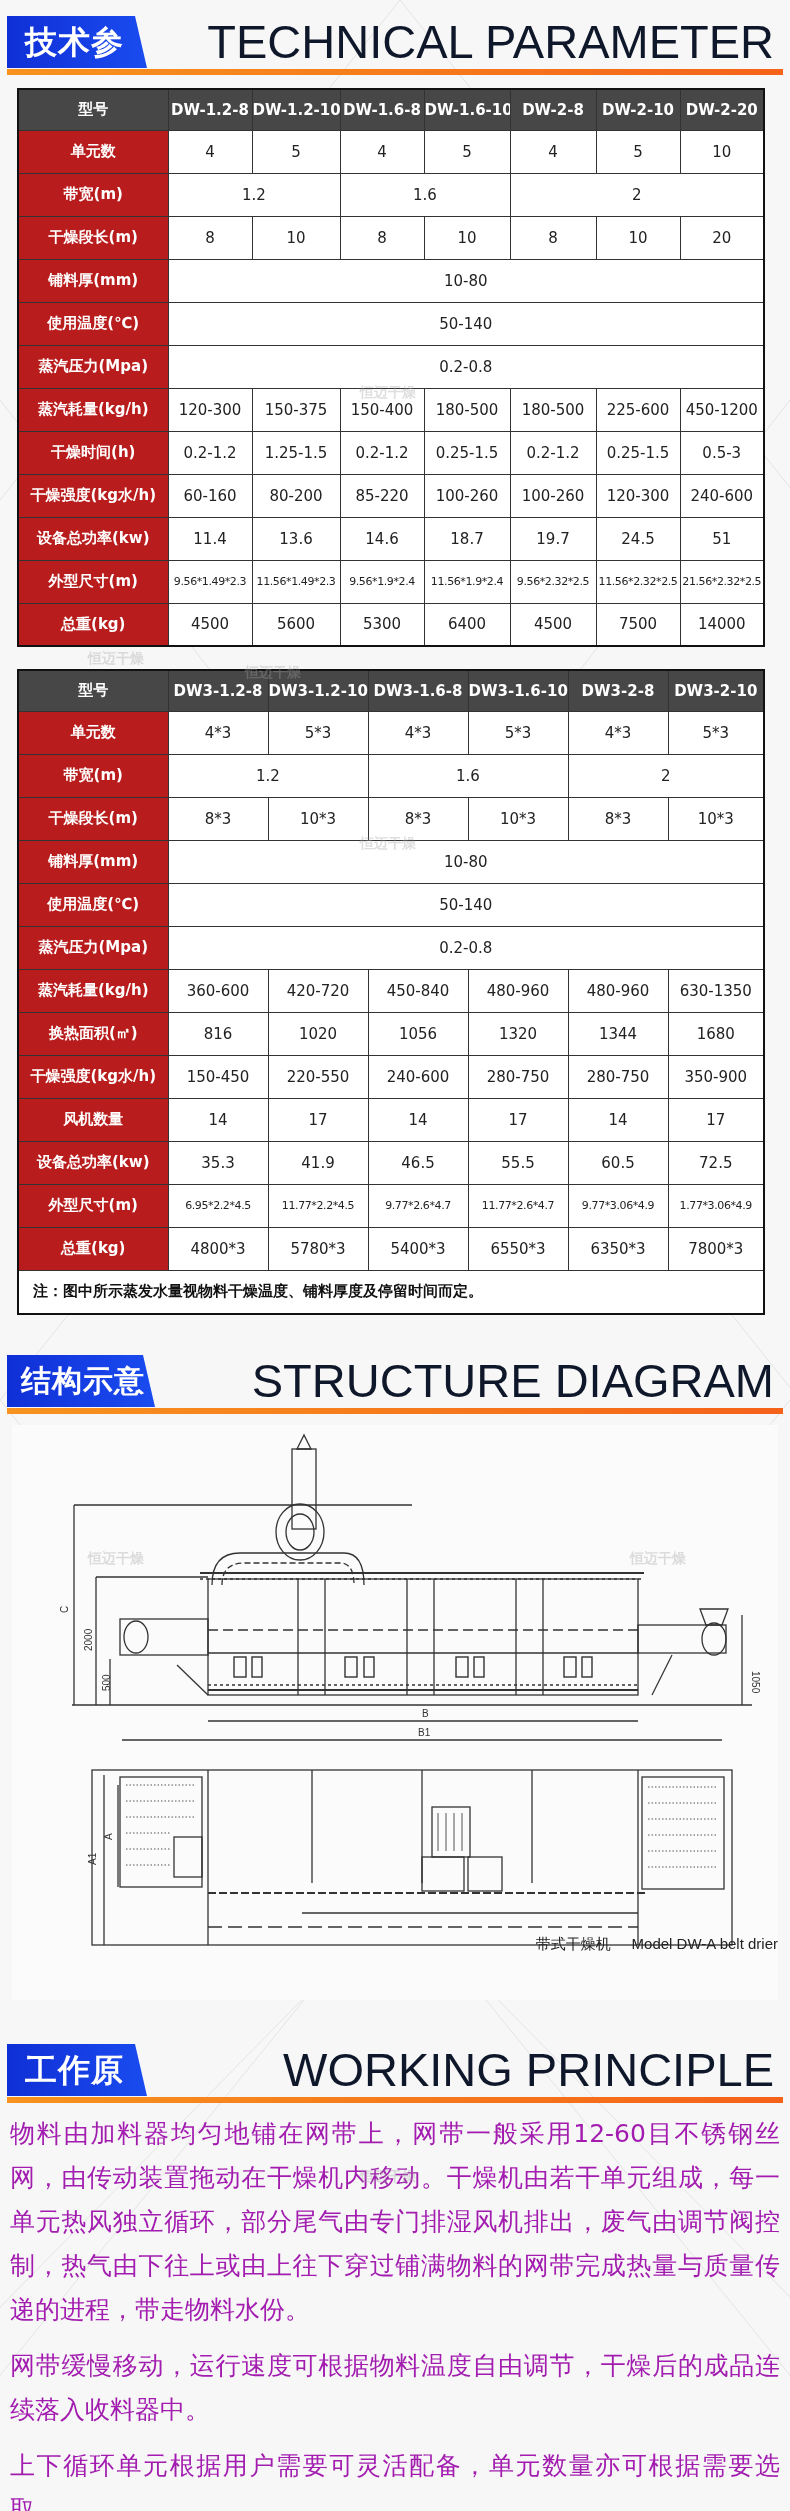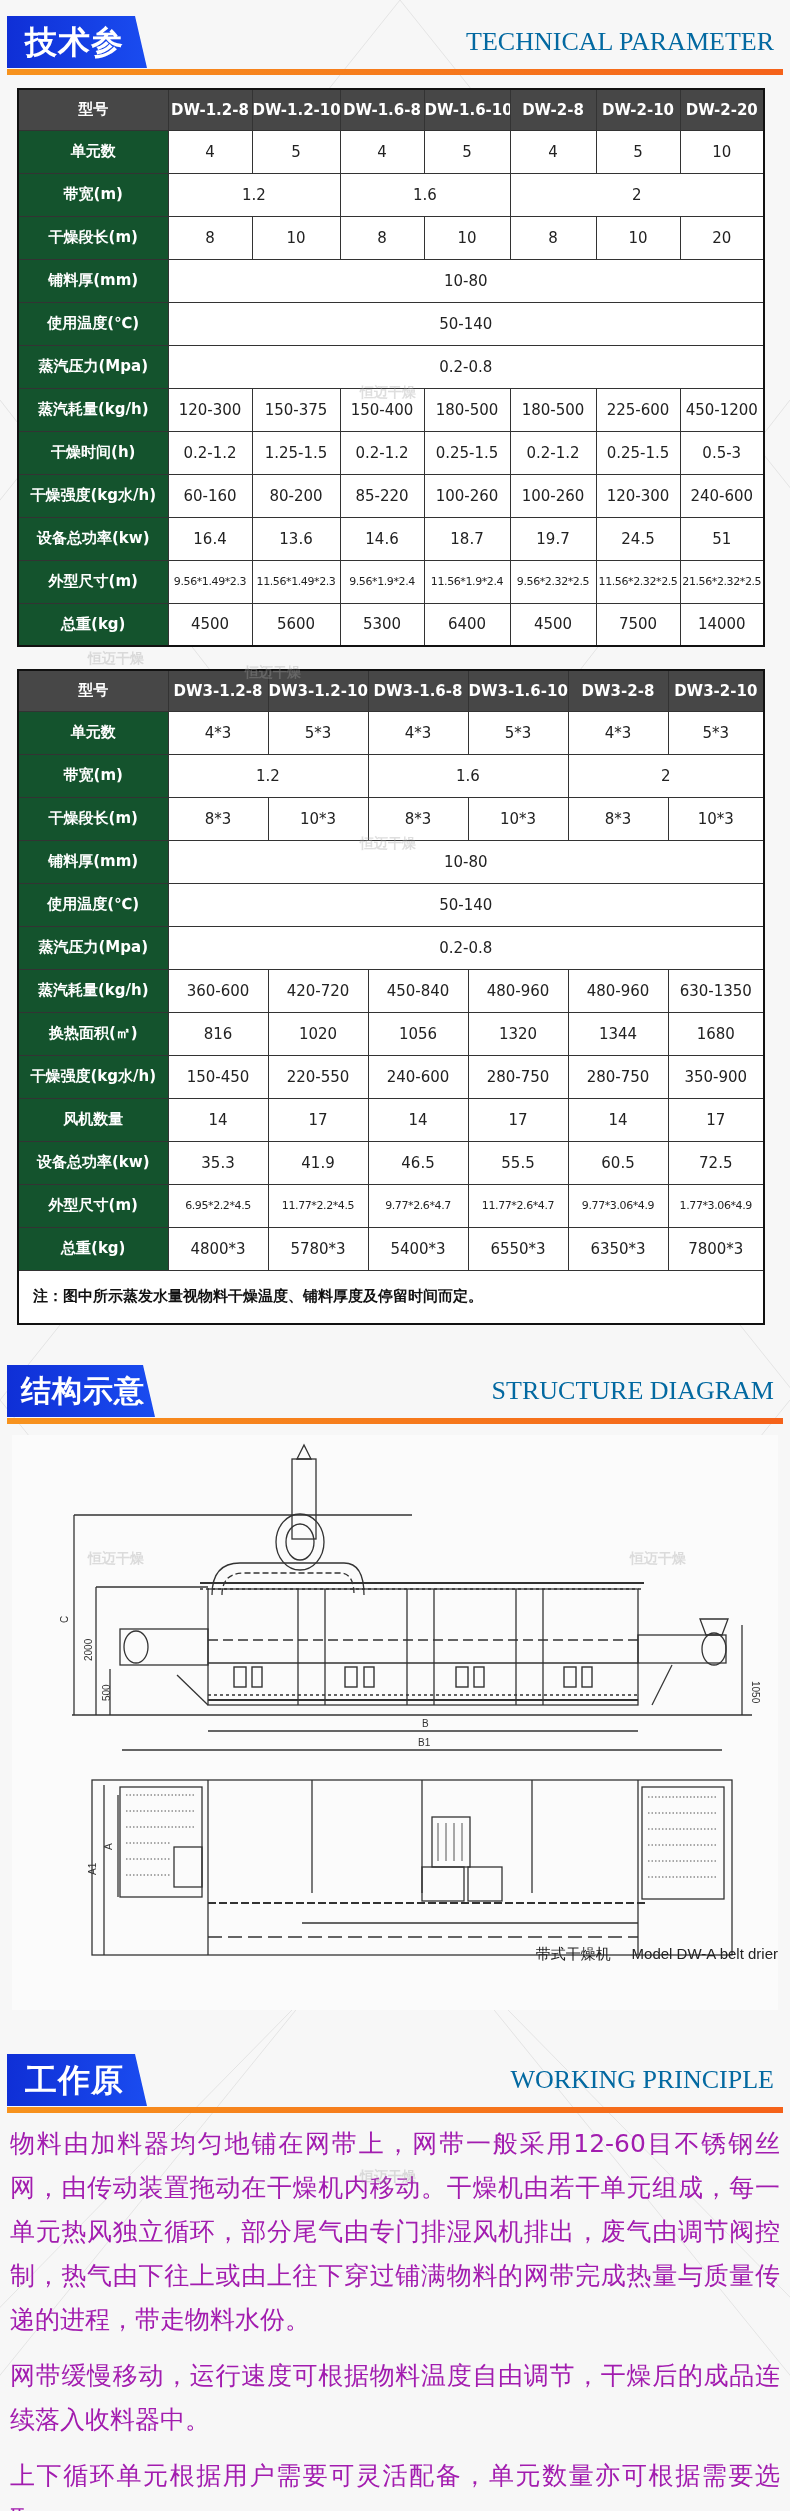--- a/index.html
+++ b/index.html
@@ -21,43 +21,43 @@
   .sec-head { position: relative; height: 80px; }
   .sec-head .tab {
     position: absolute; left: 7px; top: 16px; height: 52px; width: 140px;
     background: linear-gradient(90deg, #0f2fd6 0%, #1a4cf0 100%);
     clip-path: polygon(0 0, 128px 0, 140px 100%, 0 100%);
     color: #fff; font-weight: bold; font-size: 32px; line-height: 52px;
     padding-left: 18px; letter-spacing: 1px;
   }
   .sec-head .en {
     position: absolute; right: 16px; top: 20px;
-    color: #0369a1; font-size: 26px; font-weight: normal;
-    font-family: Liberation Serif, serif;
+    color: #0f172a; font-size: 47px; font-weight: normal;
+    font-family: Liberation Sans, sans-serif;
     line-height: 44px; letter-spacing: 0px;
   }
   .sec-head .bar {
     position: absolute; left: 7px; right: 7px; top: 69px; height: 6px;
     background: linear-gradient(90deg, #f7931e 0%, #f5621a 100%);
   }
 
   
   .spec-table {
     margin-left: 17px; width: 746px;
     border-collapse: collapse; table-layout: fixed;
     background: #fff;
     border: 2px solid #111;
   }
   .spec-table td, .spec-table th {
     border: 1px solid #333; text-align: center; vertical-align: middle;
     font-size: 15px; color: #222; font-weight: normal;
     white-space: nowrap; overflow: hidden;
   }
   .spec-table th.label, .spec-table td.label {
-    background: #14532d; color: #fff; font-weight: bold; font-size: 15px;
+    background: #b91c1c; color: #fff; font-weight: bold; font-size: 15px;
   }
   .spec-table tr.head th { background: #474747; color: #fff; font-weight: bold; font-size: 15px; }
   .spec-table tr { height: 43px; }
   .spec-table tr.head { height: 41px; }
   .spec-table td.small { font-size: 11px; letter-spacing: -0.4px; }
   .spec-table td.note {
     text-align: left; font-weight: bold; font-size: 15px; padding-left: 14px;
     background: #fff; color: #111;
   }
   .t1 { margin-top: 8px; }
@@ -197,21 +197,21 @@
       <td>60-160</td>
       <td>80-200</td>
       <td>85-220</td>
       <td>100-260</td>
       <td>100-260</td>
       <td>120-300</td>
       <td>240-600</td>
     </tr>
     <tr>
       <td class="label">设备总功率(kw)</td>
-      <td>16.4</td>
+      <td>11.4</td>
       <td>13.6</td>
       <td>14.6</td>
       <td>18.7</td>
       <td>19.7</td>
       <td>24.5</td>
       <td>51</td>
     </tr>
     <tr>
       <td class="label">外型尺寸(m)</td>
       <td class="small">9.56*1.49*2.3</td>
@@ -347,21 +347,21 @@
     </tr>
     <tr>
       <td class="label">总重(kg)</td>
       <td>4800*3</td>
       <td>5780*3</td>
       <td>5400*3</td>
       <td>6550*3</td>
       <td>6350*3</td>
       <td>7800*3</td>
     </tr>
-    <tr style="height:54px">
+    <tr style="height:44px">
       <td colspan="7" class="note">注：图中所示蒸发水量视物料干燥温度、铺料厚度及停留时间而定。</td>
     </tr>
   </tbody>
     </table>
 
   <div style="height:24px"></div>
 
   <div class="sec-head">
     <div class="tab" style="width:148px;clip-path:polygon(0 0,136px 0,148px 100%,0 100%);font-size:30px;padding-left:14px">结构示意图</div>
     <div class="en">STRUCTURE DIAGRAM</div>

